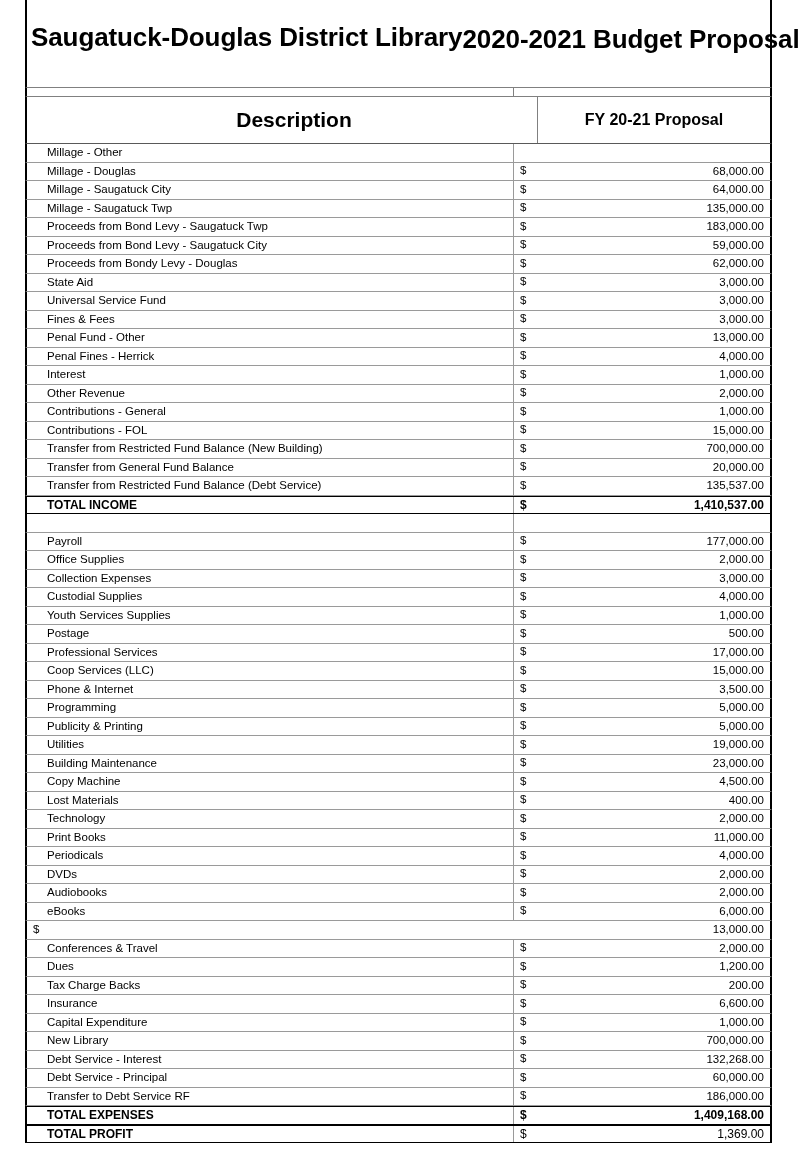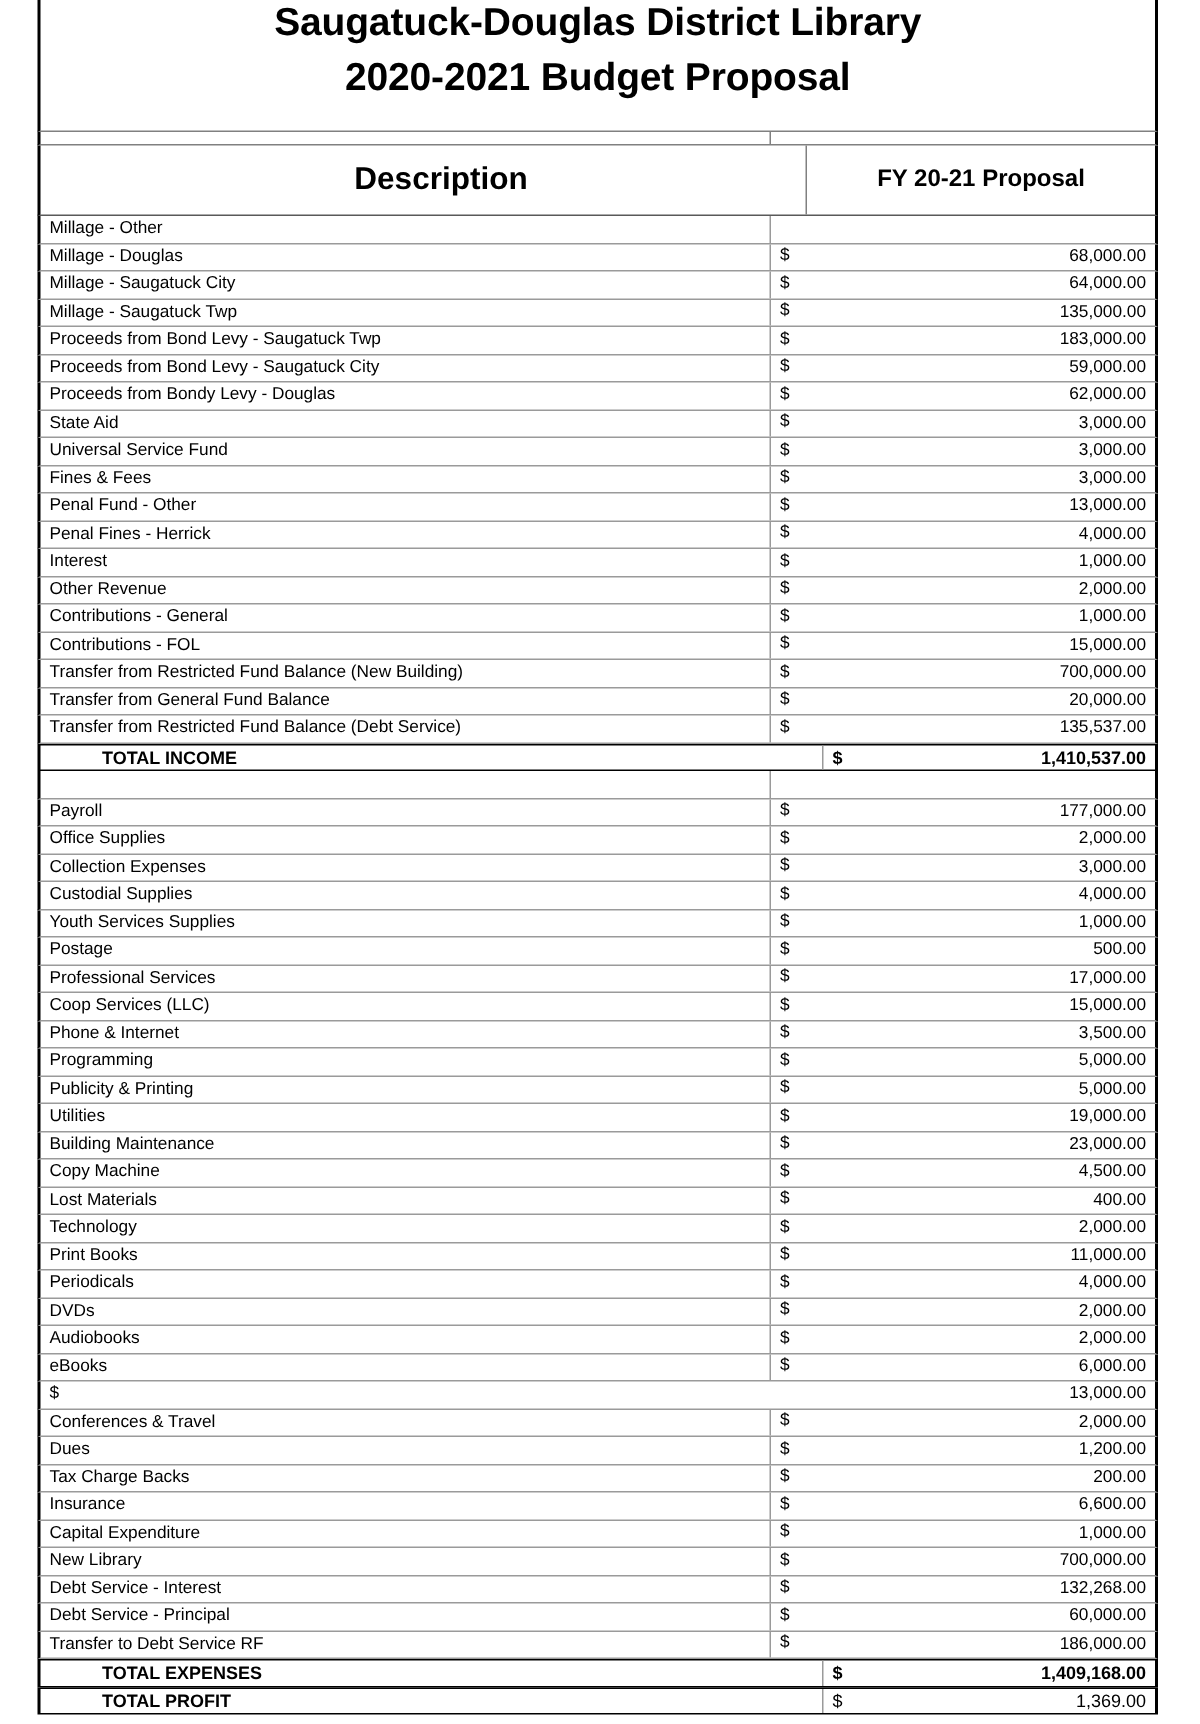--- a/index.html
+++ b/index.html
@@ -24,21 +24,20 @@
 
   
   .title-block {
     border-left: 2px solid #000;
     border-right: 2px solid #000;
     border-bottom: 1px solid #808080;
     text-align: center;
     padding: 0 4px 8px 4px;
     height: 88px;
     display: flex;
-    flex-direction: column;
     justify-content: flex-start;
     align-items: center;
   }
   .title-line {
     font-size: 26px;
     font-weight: bold;
     line-height: 1.42;
     letter-spacing: -0.1px;
     white-space: nowrap;
   }
@@ -80,21 +79,21 @@
     display: flex;
     height: 18.5px;
     border-left: 2px solid #000;
     border-right: 2px solid #000;
     border-bottom: 1px solid #9a9a9a;
   }
   .row .desc {
     width: 487px;
     border-right: 1px solid #9a9a9a;
     display: flex; align-items: center;
-    padding-left: 6px;
+    padding-left: 20px;
     font-size: 11.5px;
     line-height: 1;
     overflow: hidden;
     white-space: nowrap;
   }
   .row .amt {
     flex: 1;
     display: flex; align-items: center;
     position: relative;
     font-size: 11.5px;
@@ -108,21 +107,21 @@
     top: 50%;
     transform: translateY(-50%);
   }
   .row .amt .val { white-space: nowrap; }
 
   
   .row.blank { border-bottom: 1px solid #9a9a9a; }
 
   
   .row.total { border-bottom: 1px solid #000; border-top: 1px solid #000; }
-  .row.total .desc { font-weight: bold; font-size: 12px; margin-left: 35px; }
+  .row.total .desc { font-weight: bold; font-size: 12px; }
   .row.total .amt  { font-weight: bold; font-size: 12px; }
   .row.total.value-normal .amt { font-weight: normal; }
   .row.total.value-normal .amt .cur { font-weight: normal; }
 
   .row.last { border-bottom: 1px solid #000; }
 </style>
 </head>
 <body>
 
 <div id="sheet">

